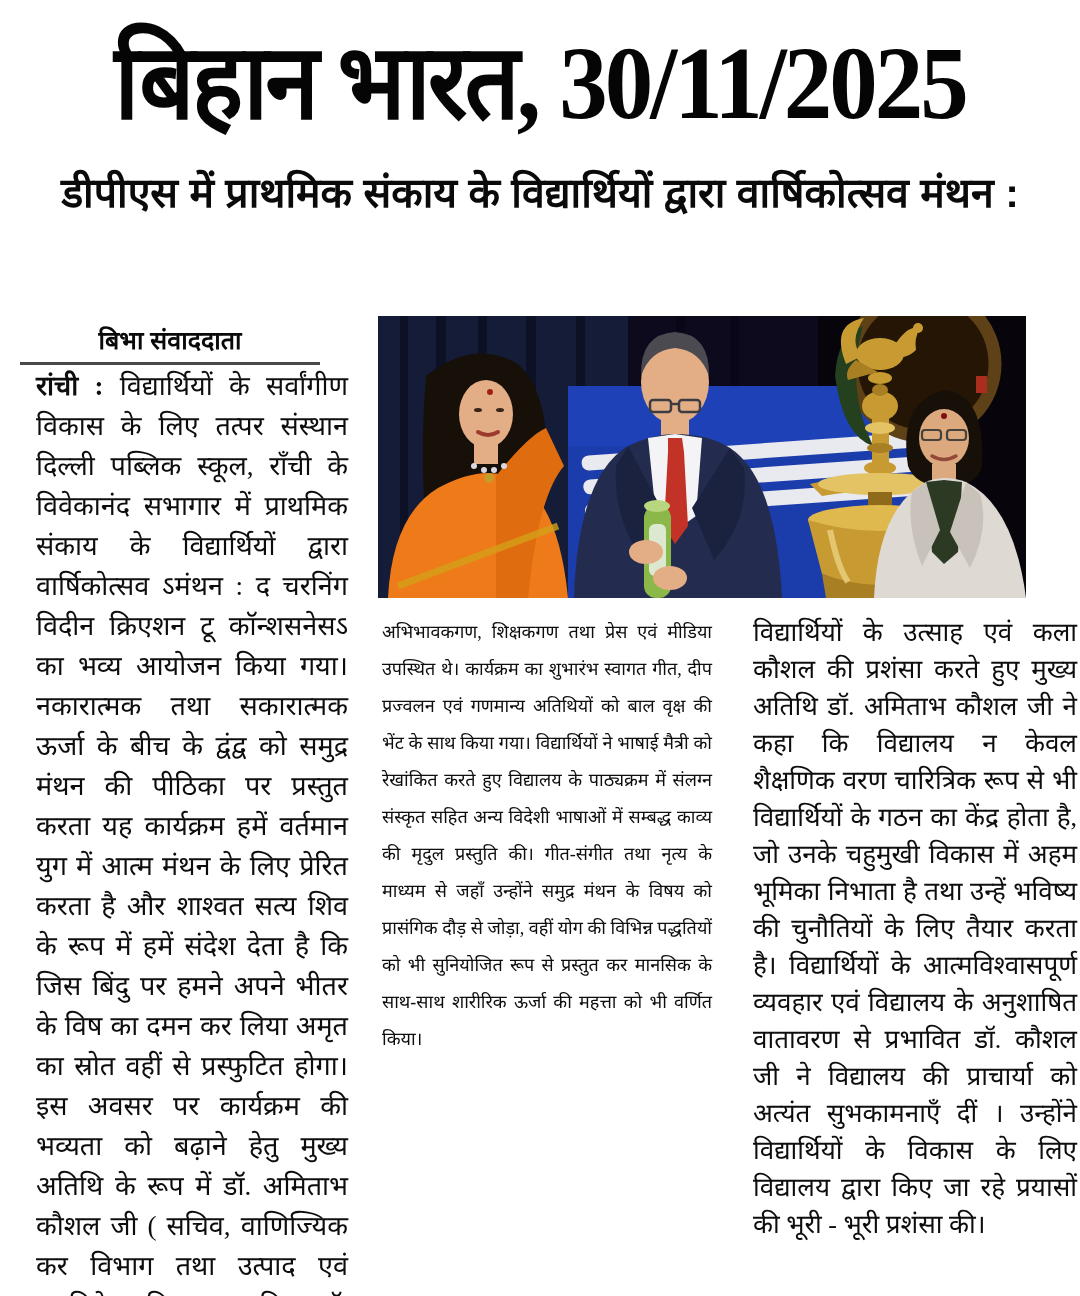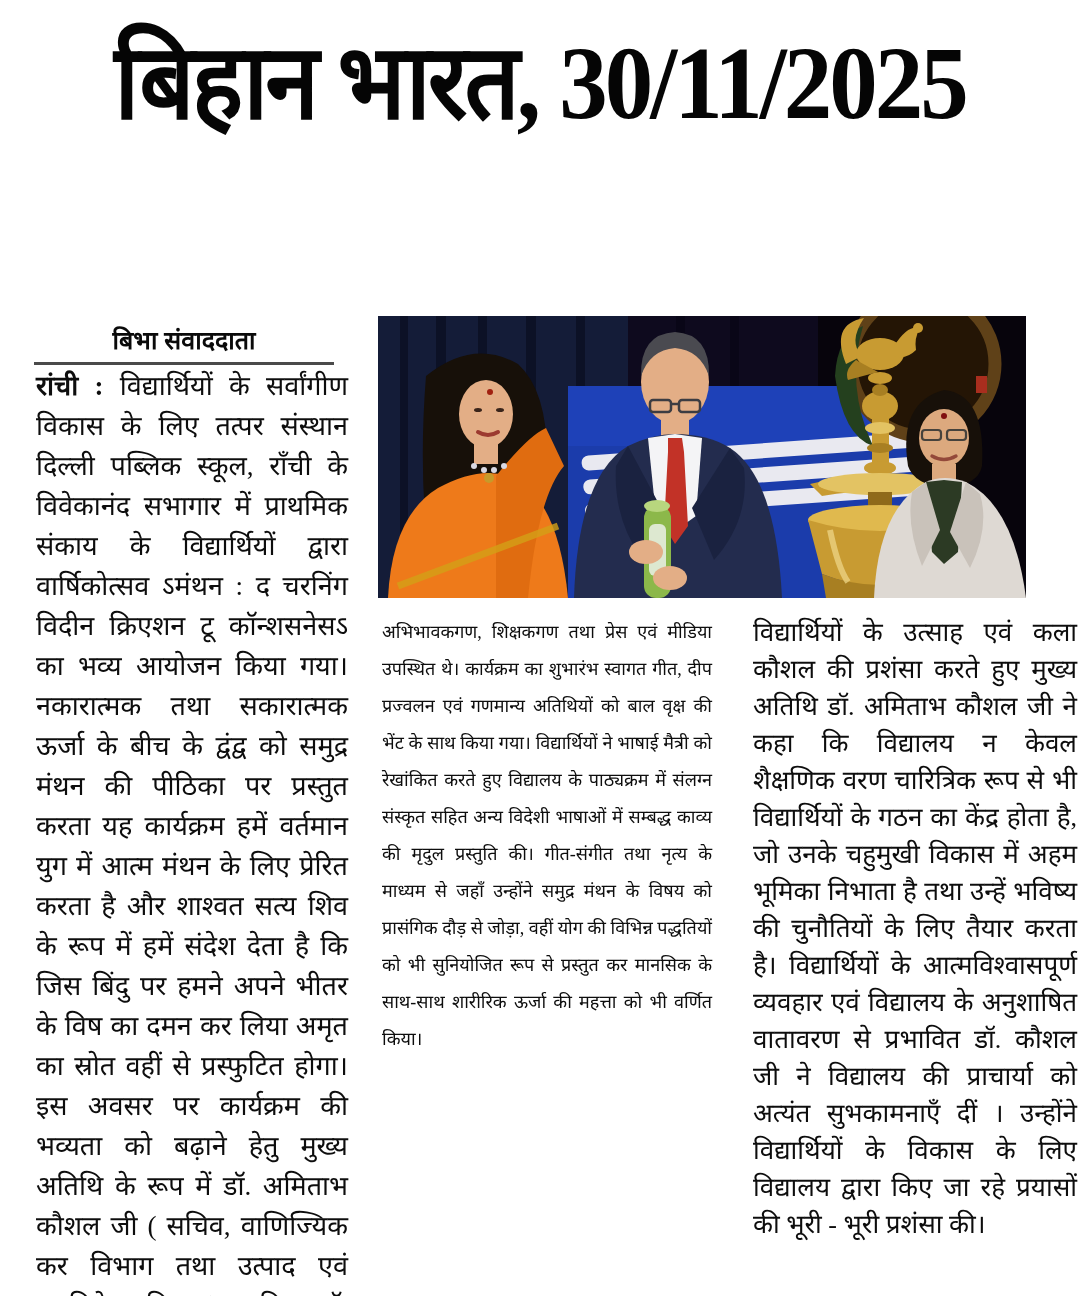--- a/index.html
+++ b/index.html
@@ -18,21 +18,21 @@
     line-height: 150px; color: #050505;
     transform: scaleY(1.08); transform-origin: top;
   }
   .headline {
     position: absolute; top: 162px; left: 0; width: 1080px;
     text-align: center; font-weight: 800; color: #0a0a0a;
     font-size: 41px; line-height: 63px;
     font-family: "Liberation Sans", "DejaVu Sans", sans-serif;
   }
   .byline-wrap {
-    position: absolute; left: 34px; top: 322px; width: 300px;
+    position: absolute; left: 20px; top: 322px; width: 300px;
     text-align: center;
   }
   .byline {
     font-size: 25px; font-weight: 700;
     font-family: "Liberation Sans", "DejaVu Sans", sans-serif;
   }
   .byline-rule {
     margin-top: 6px; border-bottom: 3px solid #4a4a4a; height: 0;
   }
   .photo-frame {
@@ -50,20 +50,21 @@
   .col2 { left: 382px; top: 614px; width: 330px; font-size: 18px; line-height: 37px; }
   .col3 { left: 722px; top: 614px; width: 324px; font-size: 26px; line-height: 37px; margin-left: 31px; }
   .dateline { font-weight: 700; margin-top: 40px; }
 </style>
 </head>
 <body>
 
 <div class="masthead">बिहान भारत, 30/11/2025</div>
 
 <div class="headline">
+  <div>डीपीएस में प्राथमिक संकाय के विद्यार्थियों द्वारा वार्षिकोत्सव मंथन :</div>
 </div>
 
 <div class="byline-wrap">
   <div class="byline">बिभा संवाददाता</div>
   <div class="byline-rule"></div>
 </div>
 
 <div class="photo-frame">
   <svg width="648" height="282" viewBox="0 0 648 282" xmlns="http://www.w3.org/2000/svg">
 

